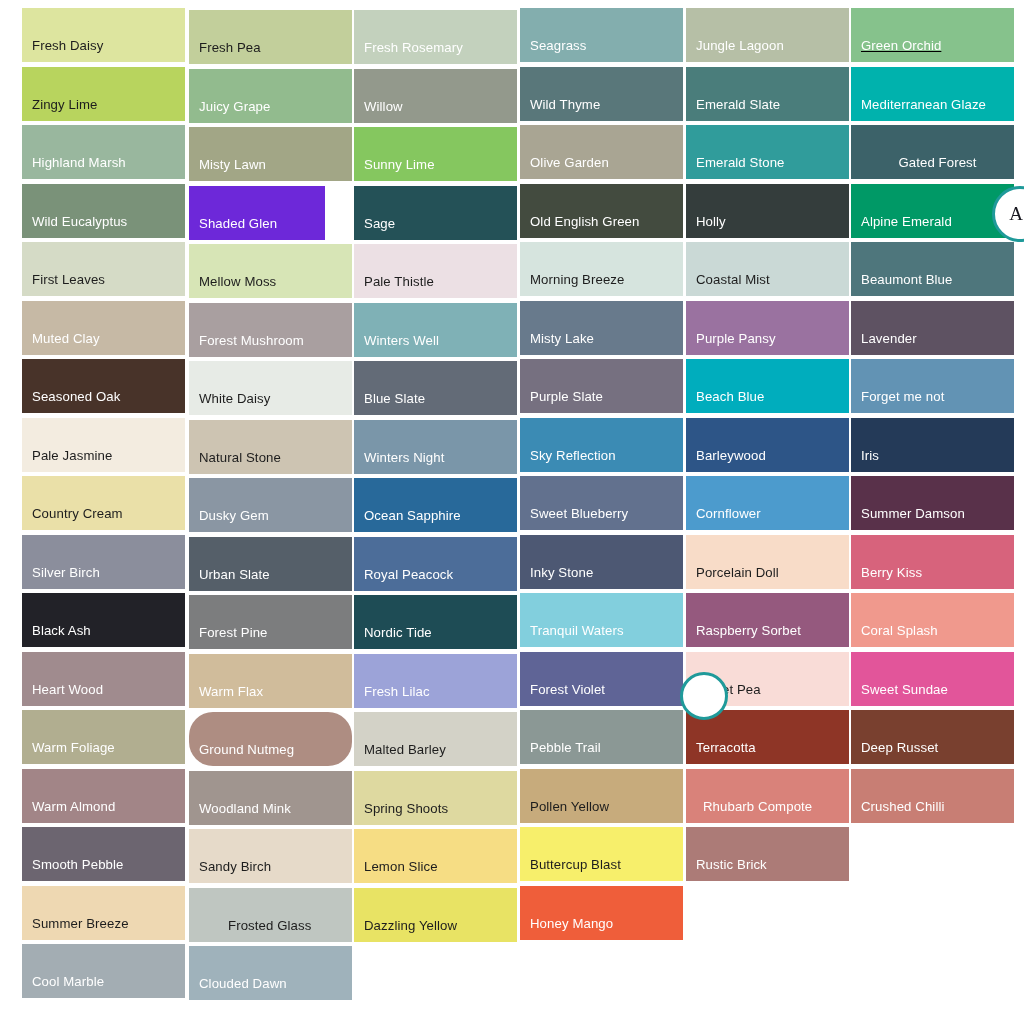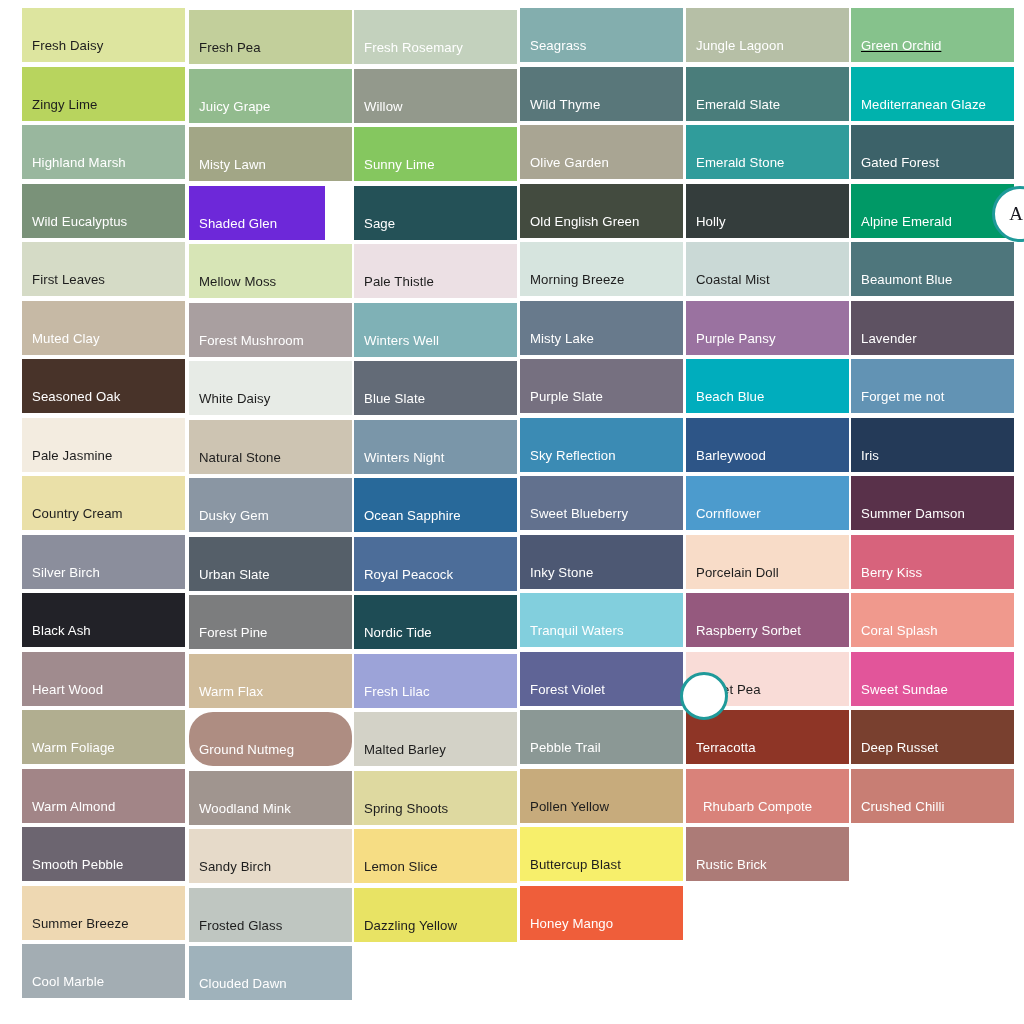--- a/index.html
+++ b/index.html
@@ -192,21 +192,21 @@
       </div>
       <div class="swatch-tile" title="Ground Nutmeg" style="top: 712px; width: 163px; height: 54px; background: rgb(174, 141, 130); border-radius: 24px;">
         <span class="swatch-label label-light">Ground Nutmeg</span>
       </div>
       <div class="swatch-tile" title="Woodland Mink" style="top: 770.5px; width: 163px; height: 54px; background: rgb(160, 149, 143);">
         <span class="swatch-label label-light">Woodland Mink</span>
       </div>
       <div class="swatch-tile" title="Sandy Shell" style="top: 829px; width: 163px; height: 54px; background: rgb(230, 218, 201);">
         <span class="swatch-label label-dark">Sandy Birch</span>
       </div>
-      <div class="swatch-tile" title="Frosted Glass" style="top: 887.5px; width: 163px; height: 54px; background: rgb(191, 198, 193);">
+      <div class="swatch-tile" title="Frosted Glass" style="top: 887.5px; width: 163px; height: 54px; background: rgb(191, 198, 193); padding-left: 29px;">
         <span class="swatch-label label-dark">Frosted Glass</span>
       </div>
       <div class="swatch-tile" title="Clouded Dawn" style="top: 946px; width: 163px; height: 54px; background: rgb(159, 178, 187);">
         <span class="swatch-label label-light">Clouded Dawn</span>
       </div>
     </div>
     <div class="swatch-column" style="left: 354px; width: 163px;">
       <div class="swatch-tile" title="Fresh Rosemary" style="top: 10px; width: 163px; height: 54px; background: rgb(195, 209, 189);">
         <span class="swatch-label label-light">Fresh Rosemary</span>
       </div>
@@ -353,21 +353,21 @@
         <span class="swatch-label label-light">Rustic Brick</span>
       </div>
     </div>
     <div class="swatch-column" style="left: 851px; width: 163px;">
       <div class="swatch-tile" title="Green Orchid" style="top: 8px; width: 163px; height: 54px; background: rgb(134, 194, 140); text-decoration: underline;">
         <span class="swatch-label label-light">Green Orchid</span>
       </div>
       <div class="swatch-tile" title="Mediterranean Glaze" style="top: 66.5px; width: 163px; height: 54px; background: rgb(0, 178, 173);">
         <span class="swatch-label label-light">Mediterranean Glaze</span>
       </div>
-      <div class="swatch-tile" title="Gated Forest" style="top: 125px; width: 163px; height: 54px; background: rgb(60, 98, 105);">
+      <div class="swatch-tile" title="Gated Forest" style="top: 125px; width: 163px; height: 54px; background: rgb(60, 98, 105); text-align: center;">
         <span class="swatch-label label-light">Gated Forest</span>
       </div>
       <div class="swatch-tile" title="Alpine Emerald" style="top: 183.5px; width: 163px; height: 54px; background: rgb(0, 153, 102);">
         <span class="swatch-label label-light">Alpine Emerald</span>
       </div>
       <div class="swatch-tile" title="Beaumont Blue" style="top: 242px; width: 163px; height: 54px; background: rgb(78, 118, 124);">
         <span class="swatch-label label-light">Beaumont Blue</span>
       </div>
       <div class="swatch-tile" title="Lavender" style="top: 300.5px; width: 163px; height: 54px; background: rgb(94, 82, 98);">
         <span class="swatch-label label-light">Lavender</span>

